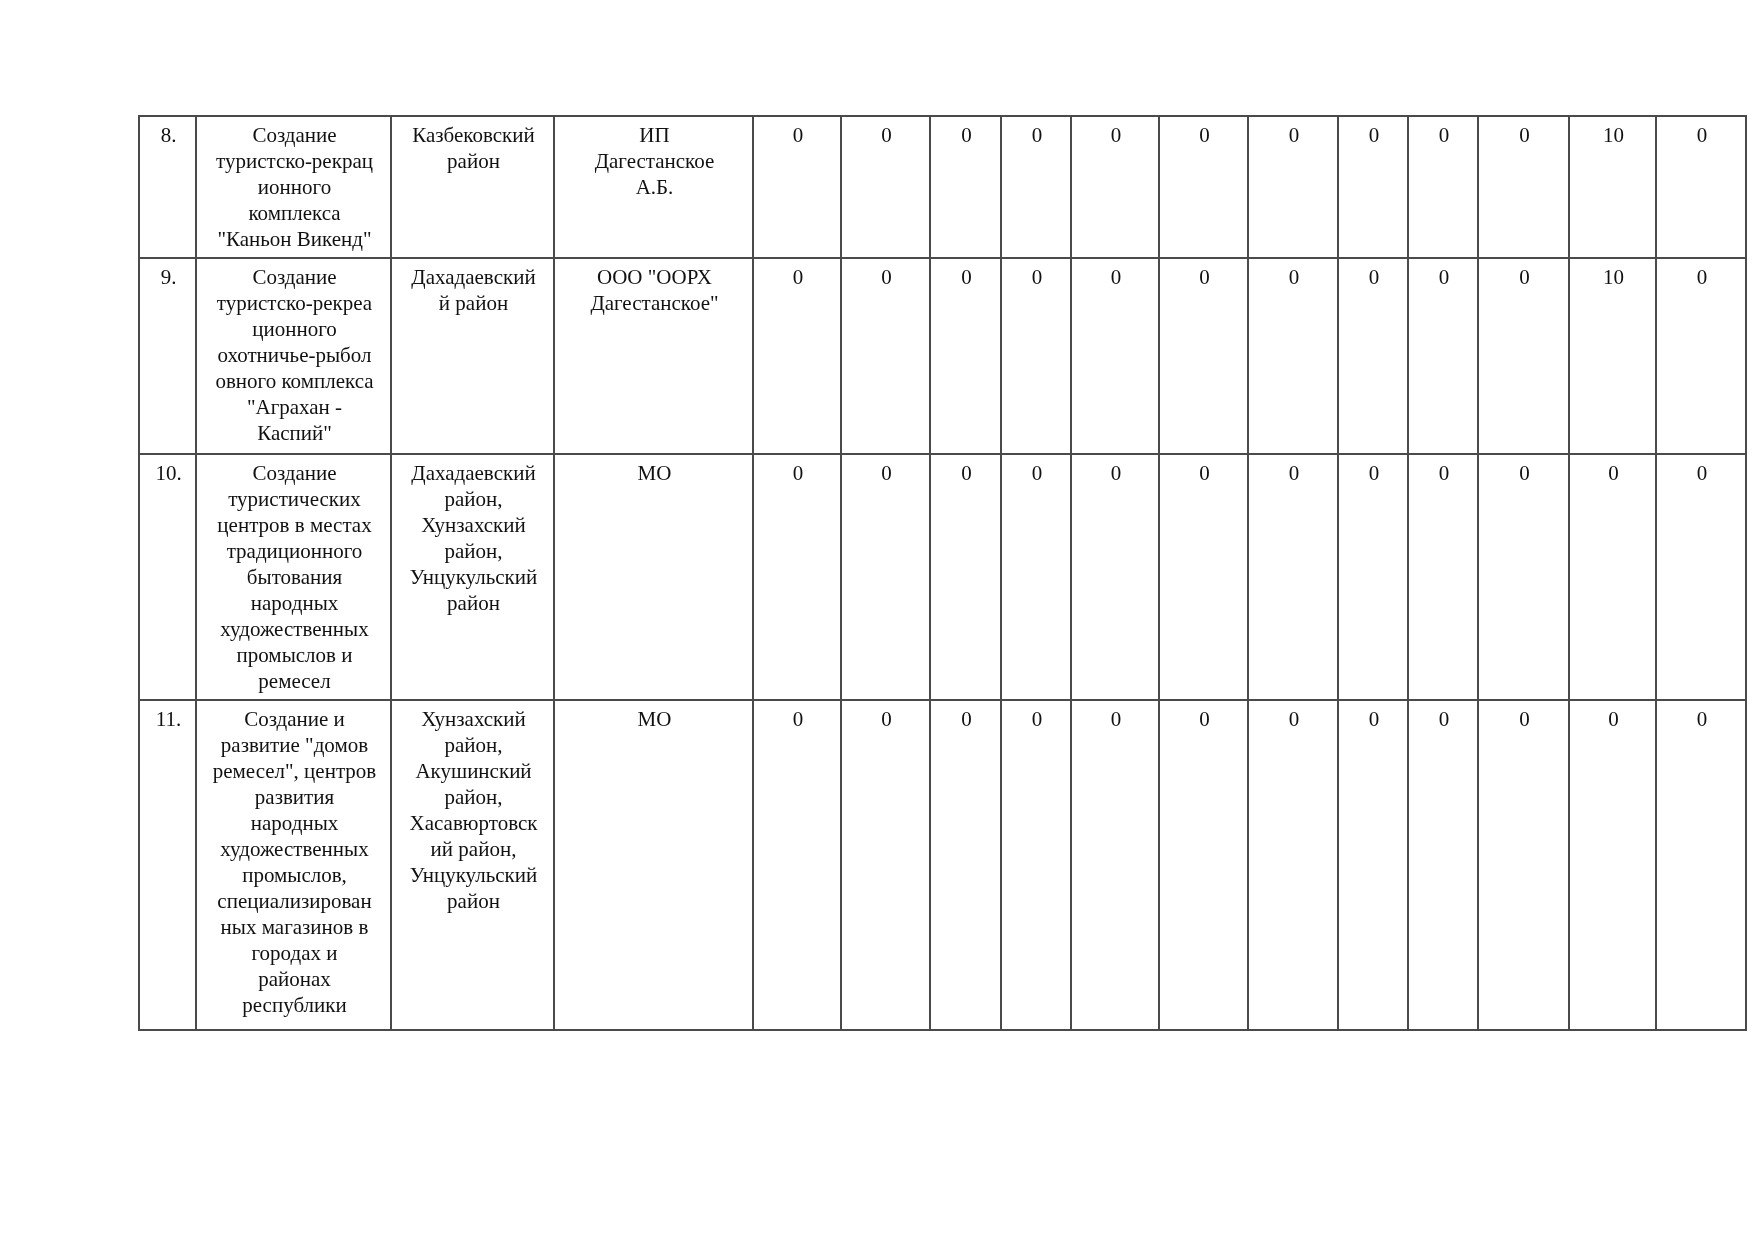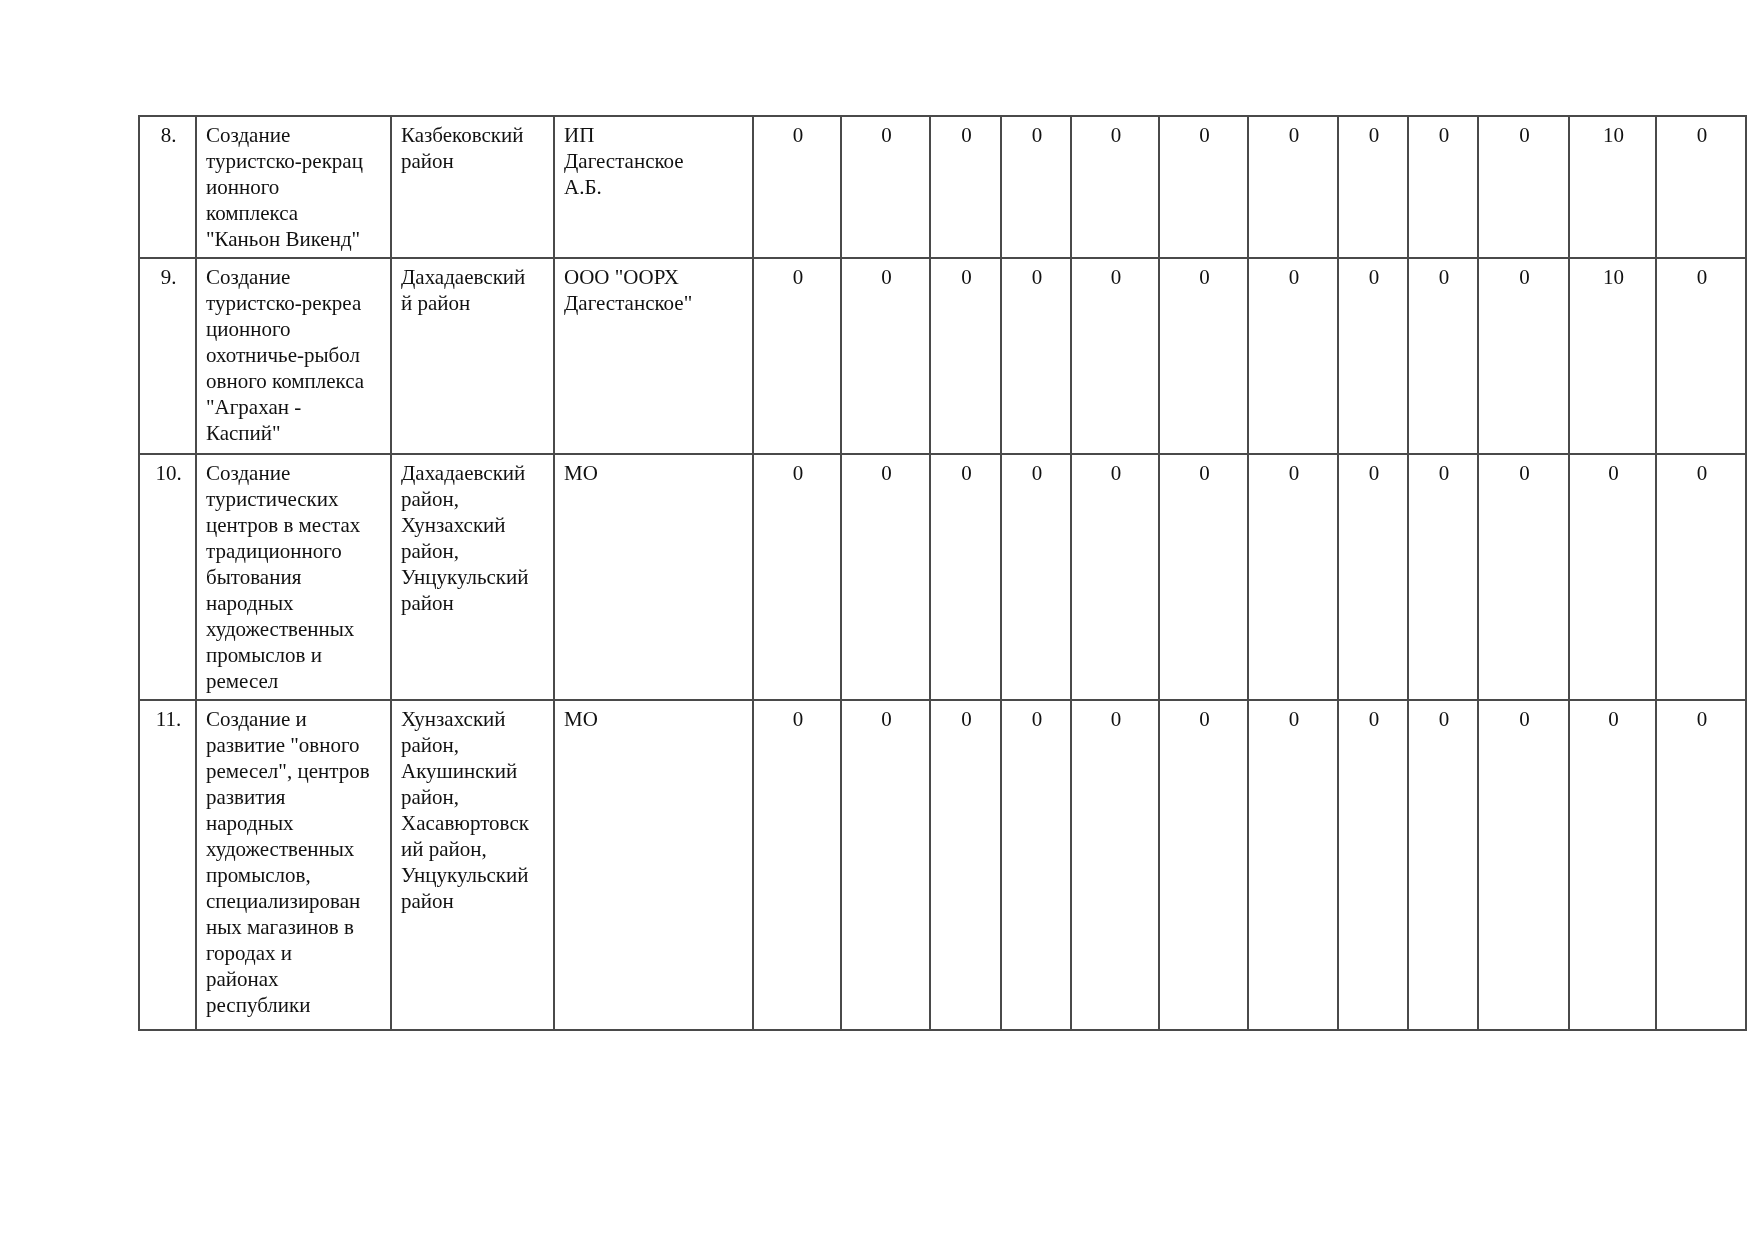--- a/index.html
+++ b/index.html
@@ -38,21 +38,21 @@
     padding: 5px 7px 5px 9px;
     background: #ffffff;
     overflow: hidden;
   }
   td.num {
     text-align: center;
     padding-left: 2px;
     padding-right: 2px;
   }
   td.name, td.district, td.company {
-    text-align: left;
+    text-align: center;
     white-space: pre-line;
     word-wrap: normal;
   }
   td.val {
     text-align: center;
     padding-left: 2px;
     padding-right: 2px;
   }
   tr.r0 { height: 140px; }
   tr.r1 { height: 196px; }
@@ -161,21 +161,21 @@
         <td class="val">0</td>
         <td class="val">0</td>
         <td class="val">0</td>
         <td class="val">0</td>
         <td class="val">0</td>
         <td class="val">0</td>
       </tr>
       <tr class="r3">
         <td class="num">11.</td>
         <td class="name">Создание и
-развитие "овного
+развитие "домов
 ремесел", центров
 развития
 народных
 художественных
 промыслов,
 специализирован
 ных магазинов в
 городах и
 районах
 республики</td>

